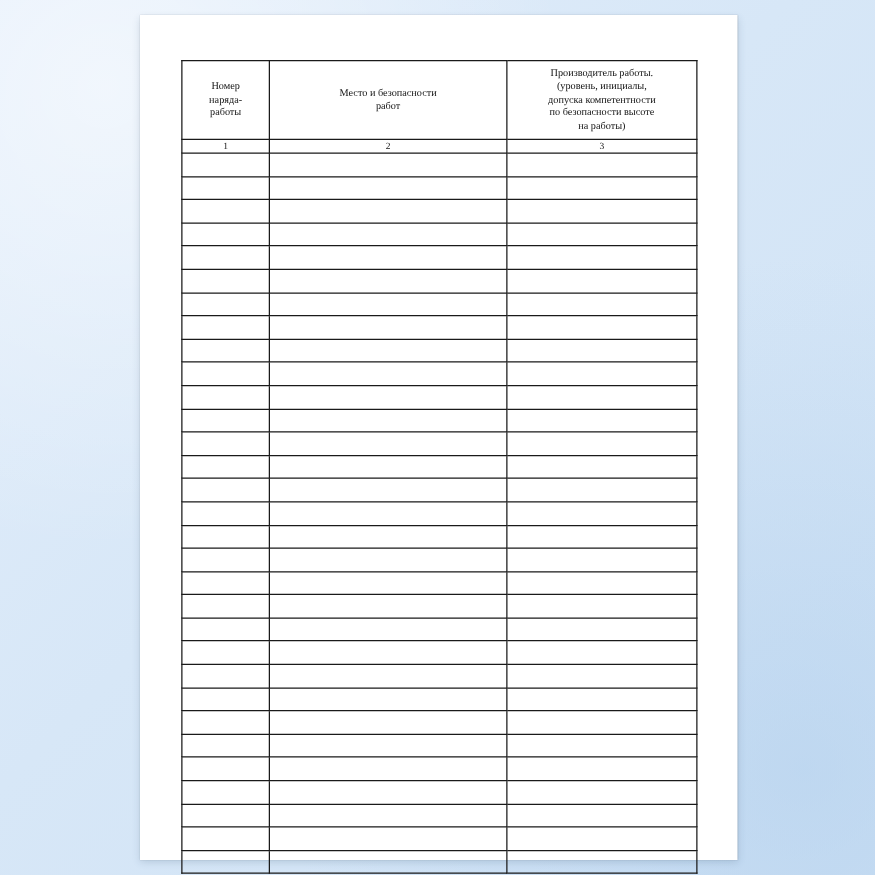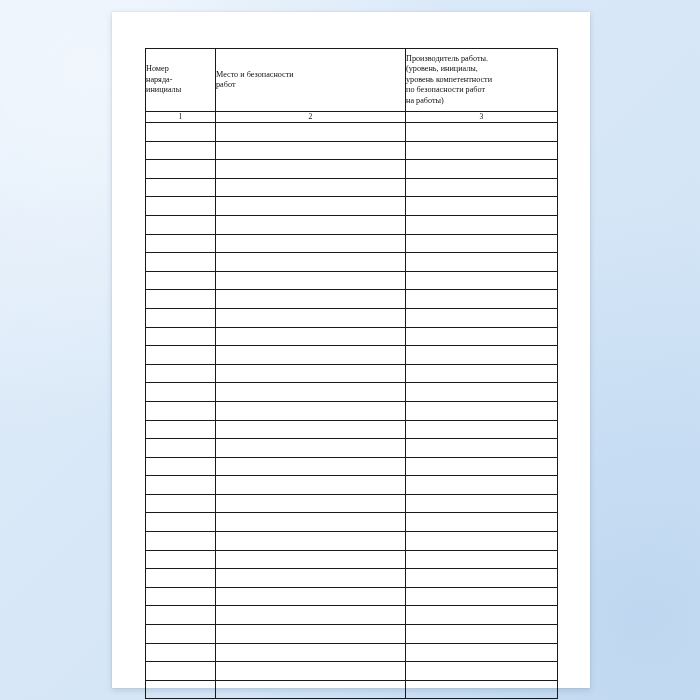--- a/index.html
+++ b/index.html
@@ -55,21 +55,21 @@
     border: 1px solid #1a1a1a;
     padding: 0;
     vertical-align: middle;
   }
   col.c1 { width: 70px; }
   col.c2 { width: 190px; }
   col.c3 { width: 152px; }
 
   th.head {
     height: 62px;
-    text-align: left;
+    text-align: center;
     font-weight: normal;
     font-size: 8.2px;
     line-height: 1.28;
     padding: 2px 3px;
     color: #111;
   }
   th.head .t {
     display: block;
   }
   td.numrow {
@@ -93,31 +93,31 @@
         <colgroup>
           <col class="c1">
           <col class="c2">
           <col class="c3">
         </colgroup>
         <thead>
           <tr>
             <th class="head">
               <span class="t">Номер</span>
               <span class="t">наряда-</span>
-              <span class="t">инициалы</span>
+              <span class="t">работы</span>
             </th>
             <th class="head">
               <span class="t">Место и безопасности</span>
               <span class="t">работ</span>
             </th>
             <th class="head">
               <span class="t">Производитель работы.</span>
               <span class="t">(уровень, инициалы,</span>
-              <span class="t">уровень компетентности</span>
-              <span class="t">по безопасности работ</span>
+              <span class="t">допуска компетентности</span>
+              <span class="t">по безопасности высоте</span>
               <span class="t">на работы)</span>
             </th>
           </tr>
           <tr>
             <td class="numrow">1</td>
             <td class="numrow">2</td>
             <td class="numrow">3</td>
           </tr>
         </thead>
         <tbody id="tbody">

